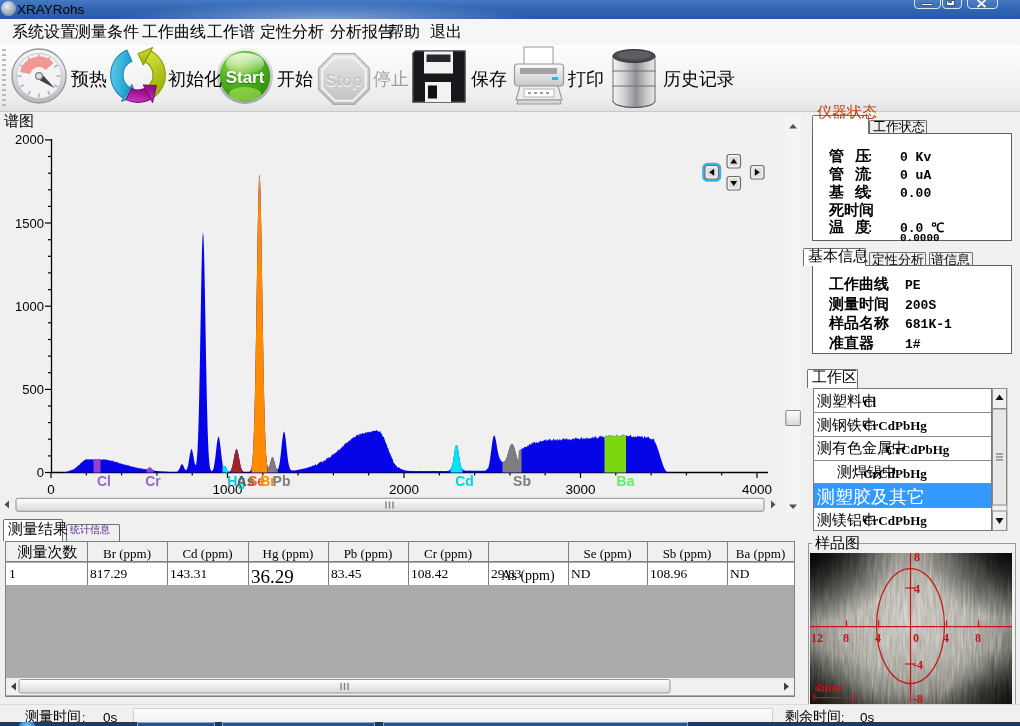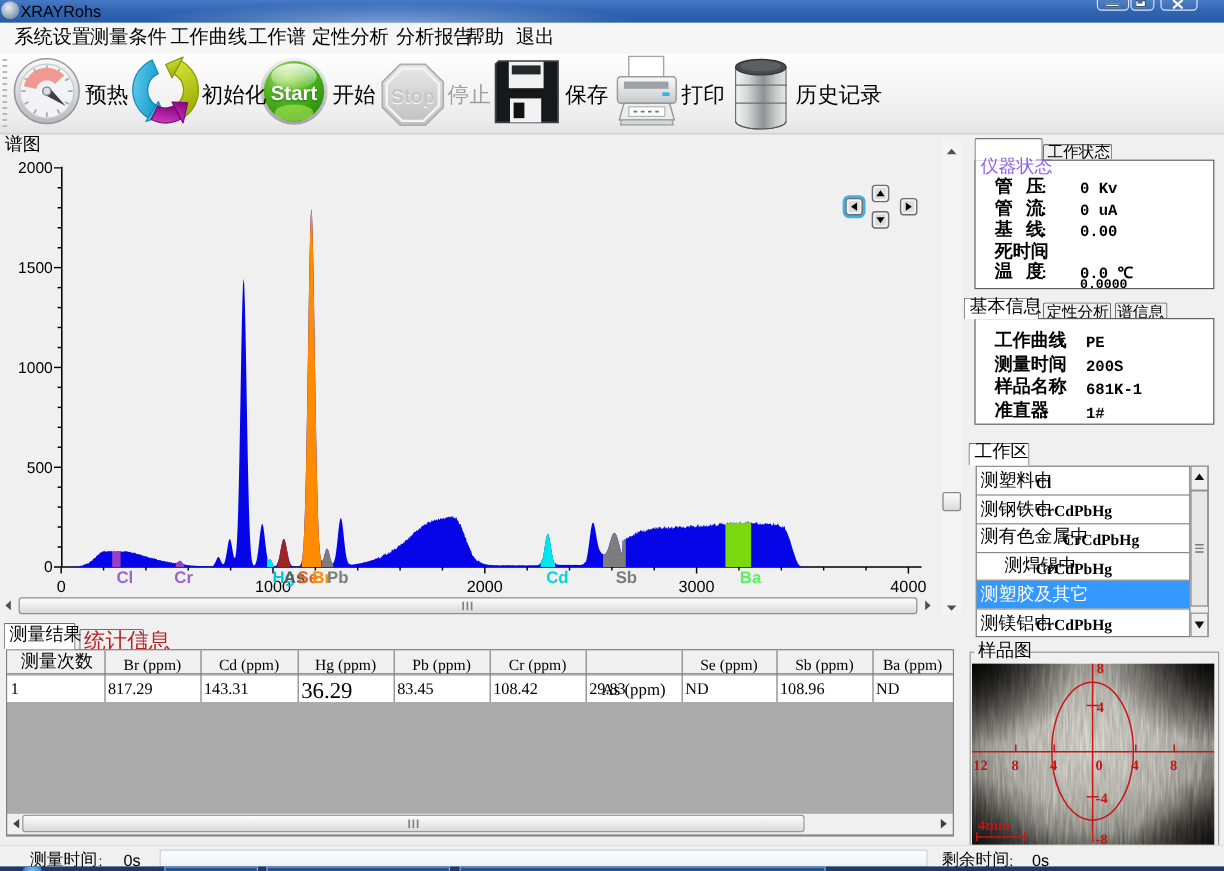--- a/index.html
+++ b/index.html
@@ -275,21 +275,21 @@
 <polygon points="771,388.5 771,396.5 775.5,392.5" fill="#505050"></polygon>
 <rect x="785" y="3" width="16" height="397.5" fill="#f4f4f4"></rect>
 <polygon points="789,16.5 797,16.5 793,12 " fill="#505050"></polygon>
 <rect x="785.8" y="298.5" width="14.6" height="15" rx="1.5" fill="url(#thumbh)" stroke="#888" stroke-width="1.1"></rect>
 <polygon points="789,392.5 797,392.5 793,397" fill="#505050"></polygon>
 </svg>
 <div class="tab" style="left:869px;top:120px;width:58px;height:13px"></div>
 <div class="c" style="left:873px;top:120px;font-size:13px;color:#000;font-weight:normal;">工作状态</div>
 <div class="tab on" style="left:812px;top:115px;width:57px;height:19px"></div>
 <div class="gbox" style="left:812px;top:133px;width:200px;height:108px"></div>
-<div class="c" style="left:817px;top:131px;font-size:15px;color:#8b5cf6;font-weight:normal;z-index:4">仪器状态</div>
+<div class="c" style="left:817px;top:104px;font-size:15px;color:#c2410c;font-weight:normal;z-index:4">仪器状态</div>
 <div class="c" style="left:829px;top:148px;font-size:15px;color:#000;font-weight:bold;">管</div>
 <div class="c" style="left:855px;top:148px;font-size:15px;color:#000;font-weight:bold;">压</div>
 <div class="t" style="left:868px;top:150px;font-size:13px;color:#000;font-weight:bold;font-family:'Liberation Sans',sans-serif;">:</div>
 <div class="t" style="left:900px;top:150.5px;font-size:13px;color:#000;font-weight:bold;font-family:'Liberation Mono',monospace;">0 Kv</div>
 <div class="c" style="left:829px;top:166px;font-size:15px;color:#000;font-weight:bold;">管</div>
 <div class="c" style="left:855px;top:166px;font-size:15px;color:#000;font-weight:bold;">流</div>
 <div class="t" style="left:868px;top:168px;font-size:13px;color:#000;font-weight:bold;font-family:'Liberation Sans',sans-serif;">:</div>
 <div class="t" style="left:900px;top:168.5px;font-size:13px;color:#000;font-weight:bold;font-family:'Liberation Mono',monospace;">0 uA</div>
 <div class="c" style="left:829px;top:184px;font-size:15px;color:#000;font-weight:bold;">基</div>
 <div class="c" style="left:855px;top:184px;font-size:15px;color:#000;font-weight:bold;">线</div>
@@ -331,21 +331,21 @@
 <div class="c" style="left:817px;top:416.7px;font-size:15px;color:#000;font-weight:normal;">测钢铁中</div>
 <div class="t" style="left:863.2px;top:419.2px;font-size:13px;color:#000;font-weight:bold;font-family:'Liberation Serif',serif;">CrCdPbHg</div>
 <div class="abs" style="left:814px;top:459.59999999999997px;width:177px;height:1px;background:#8a8a8a"></div>
 <div class="c" style="left:817px;top:440.4px;font-size:15px;color:#000;font-weight:normal;">测有色金属中</div>
 <div class="t" style="left:885.8px;top:442.9px;font-size:13px;color:#000;font-weight:bold;font-family:'Liberation Serif',serif;">CrCdPbHg</div>
 <div class="abs" style="left:814px;top:483.3px;width:177px;height:1px;background:#8a8a8a"></div>
 <div class="c" style="left:817px;top:464.1px;font-size:15px;color:#000;font-weight:normal;margin-left:20px;">测焊锡中</div>
 <div class="t" style="left:863.2px;top:466.6px;font-size:13px;color:#000;font-weight:bold;font-family:'Liberation Serif',serif;">CrCdPbHg</div>
 <div class="abs" style="left:814px;top:484.3px;width:177px;height:22.5px;background:#3399ff"></div>
 <div class="abs" style="left:814px;top:507.0px;width:177px;height:1px;background:#8a8a8a"></div>
-<div class="c" style="left:817px;top:487.8px;font-size:15px;color:#fff;font-weight:normal;text-align:center;">测塑胶及其它</div>
+<div class="c" style="left:817px;top:487.8px;font-size:18px;color:#fff;font-weight:normal;text-align:center;">测塑胶及其它</div>
 <div class="c" style="left:817px;top:511.5px;font-size:15px;color:#000;font-weight:normal;">测镁铝中</div>
 <div class="t" style="left:863.2px;top:514.0px;font-size:13px;color:#000;font-weight:bold;font-family:'Liberation Serif',serif;">CrCdPbHg</div>
 <svg class="abs" style="left:992px;top:388px" width="16" height="143" viewBox="0 0 16 143">
 <rect x="0" y="0" width="15" height="143" fill="#f0f0f0" stroke="#a0a0a0" stroke-width="1"></rect>
 <rect x="0.5" y="0.5" width="14" height="20" fill="#f0f0f0" stroke="#909090" stroke-width="1"></rect>
 <polygon points="3.5,12 11.5,12 7.5,6.5" fill="#111"></polygon>
 <rect x="0.5" y="21" width="14" height="96" fill="#e8e8e8" stroke="#888" stroke-width="1"></rect>
 <g stroke="#777" stroke-width="1.2">
       <line x1="4" y1="66" x2="11" y2="66"></line>
       <line x1="4" y1="69" x2="11" y2="69"></line>
@@ -430,21 +430,21 @@
       <text x="133" y="89">4</text>
       <text x="165" y="89">8</text>
 <text x="104" y="8">8</text>
 <text x="104" y="40">4</text>
 <text x="103" y="116">-4</text>
 <text x="103" y="150">-8</text>
 <text x="5" y="139" font-size="12.5">4mm</text>
 </g>
 </svg>
 <div class="tab" style="left:66px;top:524px;width:54px;height:17px"></div>
-<div class="c" style="left:70px;top:525px;font-size:18px;color:#b91c1c;font-weight:normal;">统计信息</div>
+<div class="c" style="left:70px;top:525px;font-size:10px;color:#4c1d95;font-weight:normal;">统计信息</div>
 <div class="tab on" style="left:3px;top:519px;width:60px;height:22px"></div>
 <div class="c" style="left:8px;top:521px;font-size:15px;color:#000;font-weight:normal;z-index:4">测量结果</div>
 <div class="abs" style="left:5px;top:541px;width:790px;height:156px;border:1px solid #808080;background:#ababab"></div>
 <div class="abs" style="left:6px;top:542px;width:788px;height:20px;background:#f0f0f0;border-bottom:1px solid #808080"></div>
 <div class="abs" style="left:6px;top:563px;width:788px;height:22px;background:#fff"></div>
 <div class="abs" style="left:87px;top:542px;width:1px;height:43px;background:#808080"></div>
 <div class="abs" style="left:167px;top:542px;width:1px;height:43px;background:#808080"></div>
 <div class="abs" style="left:248px;top:542px;width:1px;height:43px;background:#808080"></div>
 <div class="abs" style="left:328px;top:542px;width:1px;height:43px;background:#808080"></div>
 <div class="abs" style="left:408px;top:542px;width:1px;height:43px;background:#808080"></div>

